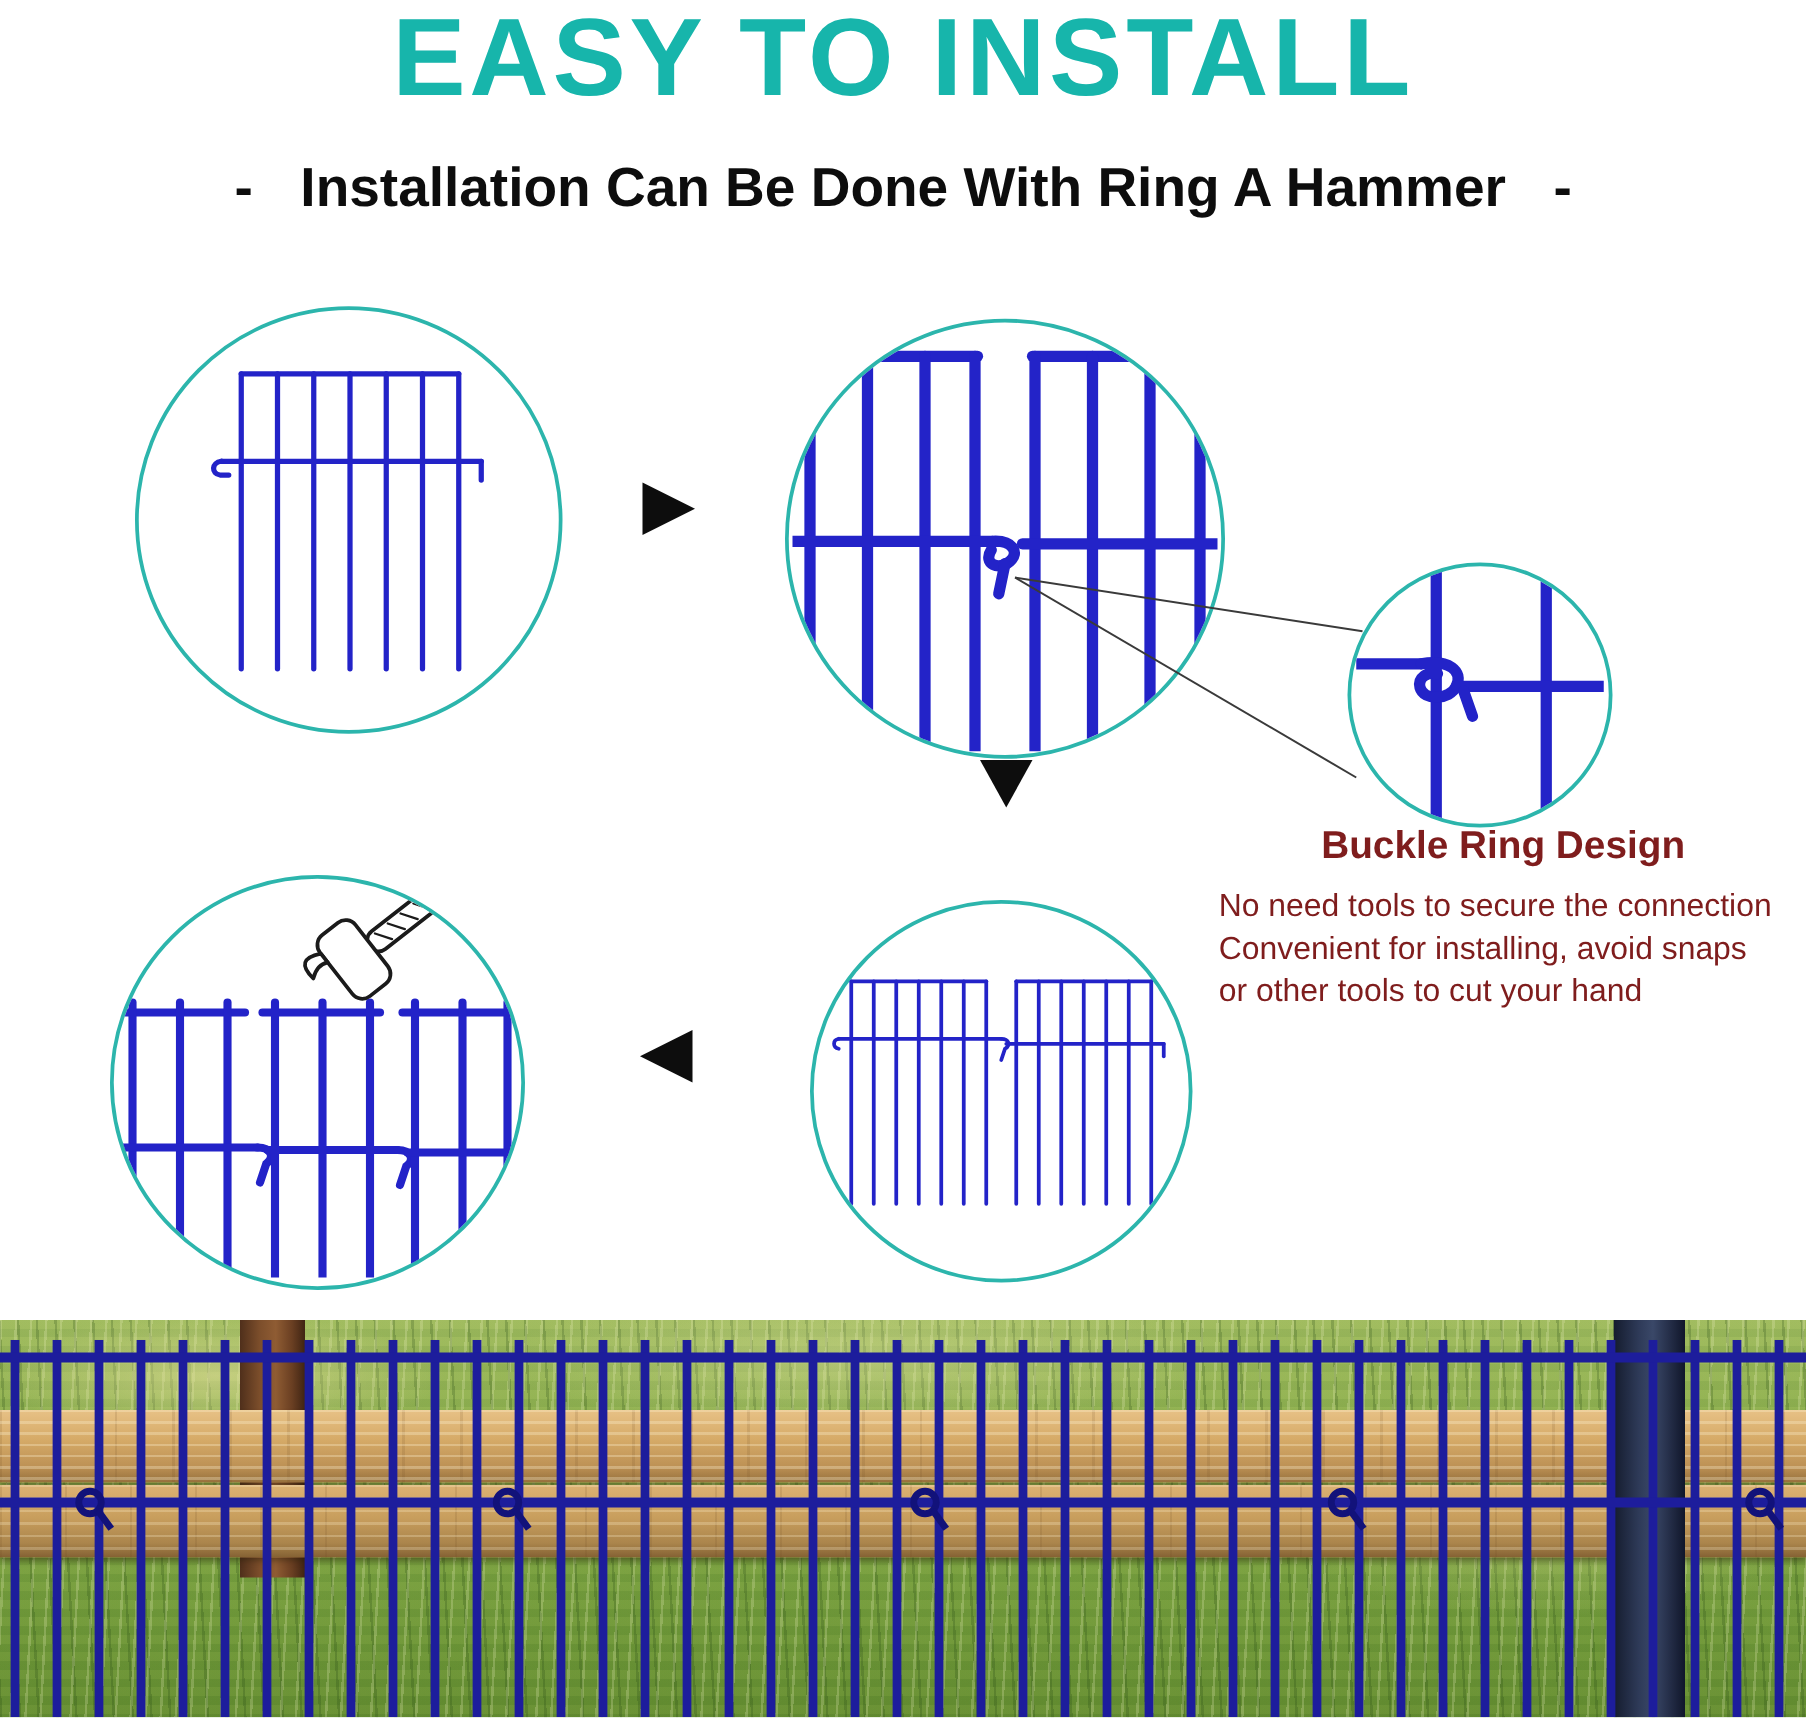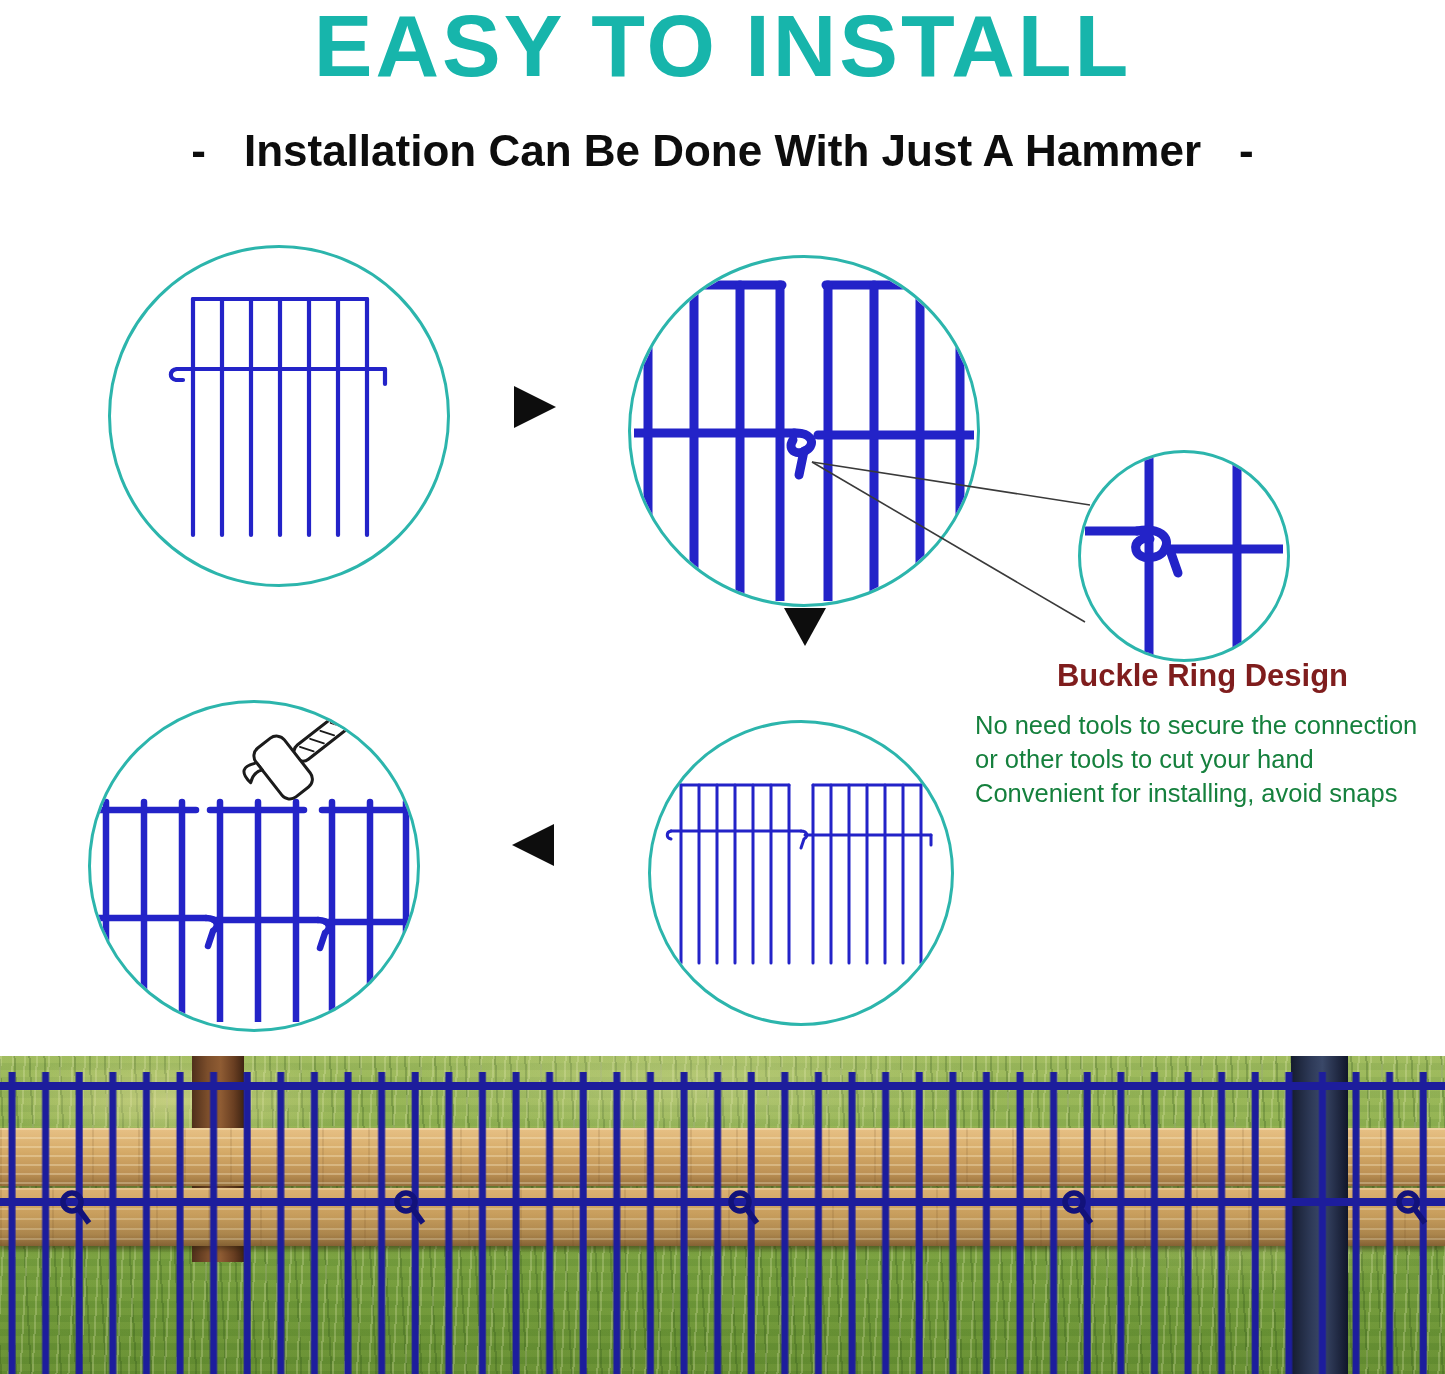--- a/index.html
+++ b/index.html
@@ -26,21 +26,21 @@
                  border-bottom:21px solid transparent; border-left:42px solid #0d0d0d; }
   .arrow-down  { left:784px; top:608px; border-left:21px solid transparent;
                  border-right:21px solid transparent; border-top:38px solid #0d0d0d; }
   .arrow-left  { left:512px; top:824px; border-top:21px solid transparent;
                  border-bottom:21px solid transparent; border-right:42px solid #0d0d0d; }
 
   .zoomlines { position:absolute; left:0; top:0; width:1445px; height:1374px; pointer-events:none; }
 
   .callout { position:absolute; left:975px; top:658px; width:455px; }
   .callout-title { font-size:31px; font-weight:bold; color:#7f1d1d; text-align:center; }
-  .callout-body { margin-top:15px; font-size:25.5px; line-height:1.33; color:#15803d; text-align:left; }
+  .callout-body { margin-top:15px; font-size:25.5px; line-height:1.33; color:#7f1d1d; text-align:left; }
 
   .photo { position:absolute; left:0; top:1056px; width:1445px; height:318px; overflow:hidden;
     background:
       radial-gradient(ellipse 260px 70px at 12% 14%, rgba(233,226,160,0.55), rgba(233,226,160,0) 70%),
       radial-gradient(ellipse 420px 80px at 48% 10%, rgba(228,228,165,0.40), rgba(228,228,165,0) 70%),
       radial-gradient(ellipse 300px 90px at 86% 55%, rgba(210,215,140,0.30), rgba(210,215,140,0) 70%),
       repeating-linear-gradient(93deg, rgba(248,248,205,0.22) 0 2px, rgba(0,0,0,0) 2px 12px),
       repeating-linear-gradient(87deg, rgba(28,64,14,0.22) 0 2px, rgba(0,0,0,0) 2px 15px),
       repeating-linear-gradient(180deg, rgba(150,185,80,0.12) 0 7px, rgba(70,120,35,0.12) 7px 14px),
       linear-gradient(180deg, #a3bd62 0%, #8fb050 28%, #7da343 55%, #6f9739 78%, #648c31 100%);
@@ -66,21 +66,21 @@
 </style>
 </head>
 <body>
 
 <div class="page">
 
   <h1 class="title">EASY TO INSTALL</h1>
 
   <div class="subtitle">
     <span>-</span>
-    <span>Installation Can Be Done With Just A Hammer</span>
+    <span>Installation Can Be Done With Ring A Hammer</span>
     <span>-</span>
   </div>
 
   <div class="circle c1">
     <svg width="236" height="262" viewBox="0 0 236 262">
       <g stroke="#2323c8" stroke-width="4.2" fill="none" stroke-linecap="round">
         <line x1="32" y1="14" x2="206" y2="14"></line>
         <line x1="32" y1="14" x2="32" y2="250"></line>
         <line x1="61" y1="14" x2="61" y2="250"></line>
         <line x1="90" y1="14" x2="90" y2="250"></line>
@@ -133,22 +133,22 @@
         <line x1="80" y1="92" x2="202" y2="92"></line>
         <path d="M86 96 l 7 20"></path>
       </g>
     </svg>
   </div>
 
   <div class="callout">
     <div class="callout-title">Buckle Ring Design</div>
     <div class="callout-body">
       <div>No need tools to secure the connection</div>
+      <div>Convenient for installing, avoid snaps</div>
       <div>or other tools to cut your hand</div>
-      <div>Convenient for installing, avoid snaps</div>
     </div>
   </div>
 
   <div class="arrow arrow-down"></div>
 
   <div class="circle c3">
     <svg width="276" height="205" viewBox="0 0 276 205">
       <g stroke="#2323c8" stroke-width="3" fill="none" stroke-linecap="round">
         <line x1="18" y1="14" x2="126" y2="14"></line>
         <line x1="18" y1="14" x2="18" y2="192"></line>

